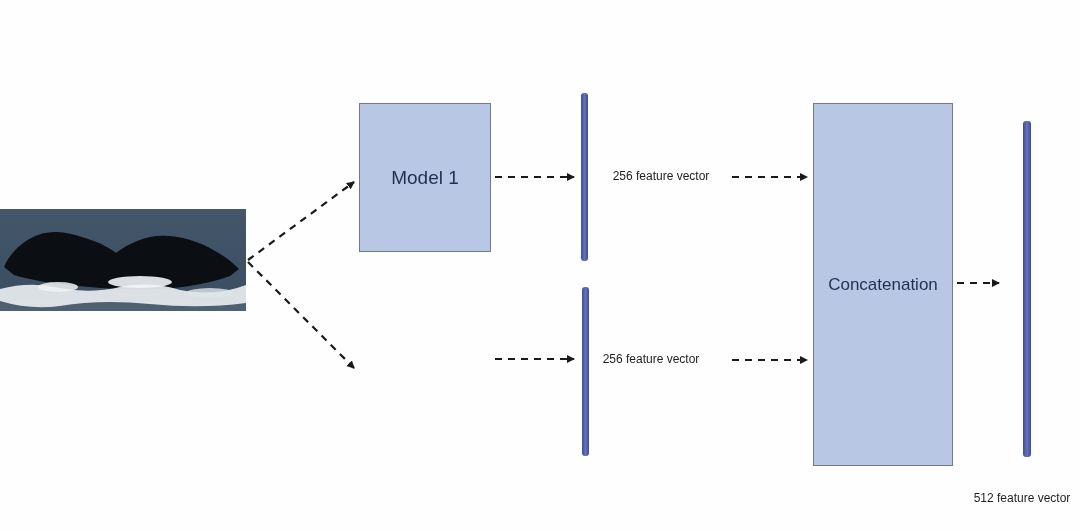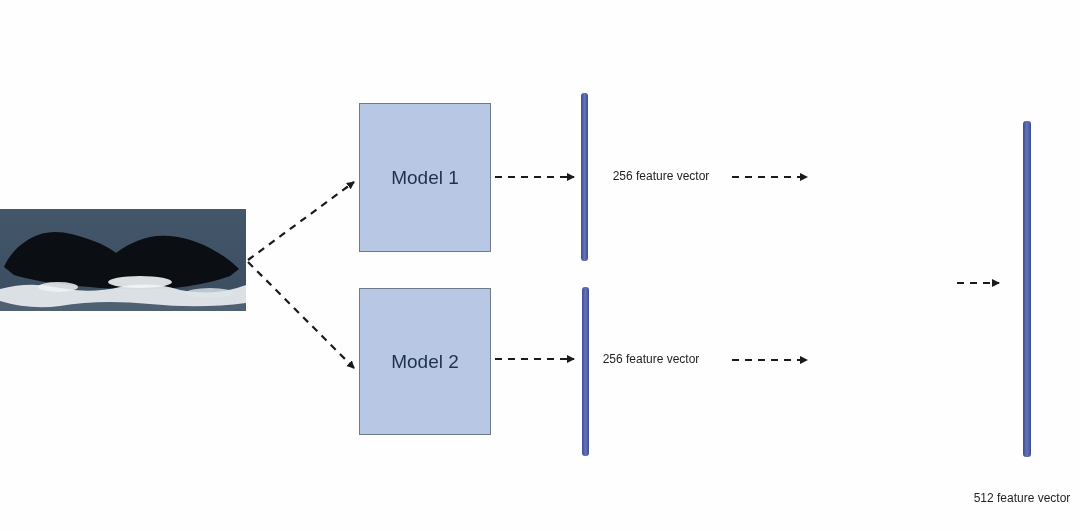--- a/index.html
+++ b/index.html
@@ -86,22 +86,22 @@
     <path fill="#e9edf0" opacity="0.92" d="M0,80 Q30,72 60,79 Q90,85 120,78 Q150,72 180,81 Q215,88 246,76
          L246,94 Q200,100 150,95 Q100,90 60,97 Q30,101 0,92 Z"></path>
     <ellipse cx="140" cy="73" rx="32" ry="6" fill="#f2f5f7" opacity="0.9"></ellipse>
     <ellipse cx="58" cy="78" rx="20" ry="5" fill="#eef2f4" opacity="0.85"></ellipse>
     <ellipse cx="210" cy="84" rx="24" ry="5" fill="#dfe6ea" opacity="0.8"></ellipse>
   </svg>
 
   <div class="node-box model1">
     <span>Model 1</span>
   </div>
-  <div class="node-box model2">
-    <span>Model 2</span>
+  <div class="node-box concat">
+    <span>Concatenation</span>
   </div>
 
   <div class="fv-bar bar1"></div>
   <div class="fv-bar bar2"></div>
   <div class="fv-bar bar3"></div>
 
   <div class="fv-label fv-top">256 feature vector</div>
   <div class="fv-label fv-bottom">256 feature vector</div>
   <div class="fv-label fv-out">512 feature vector</div>
 

